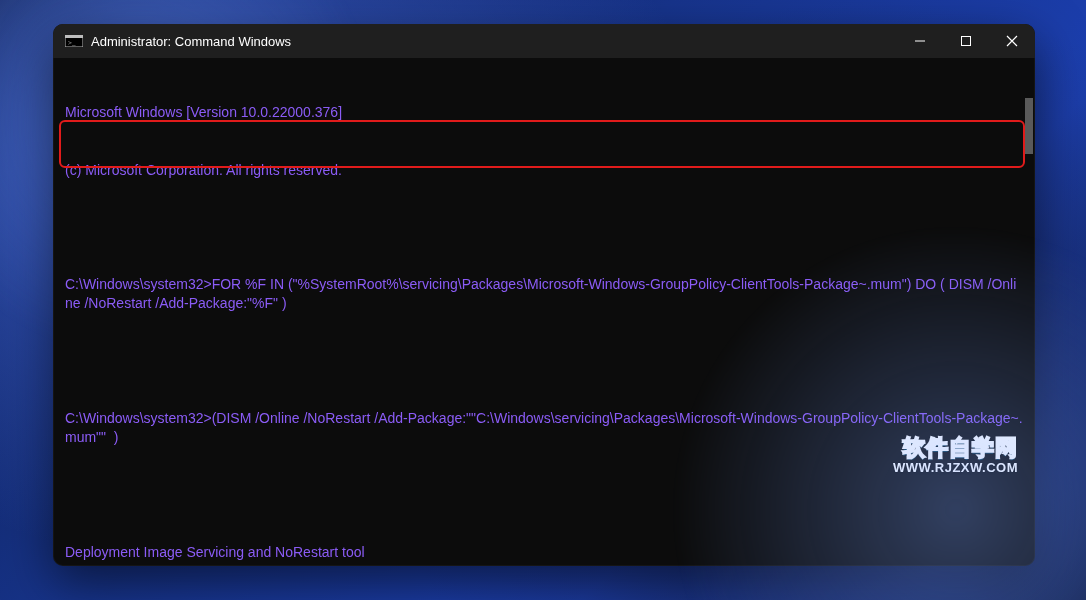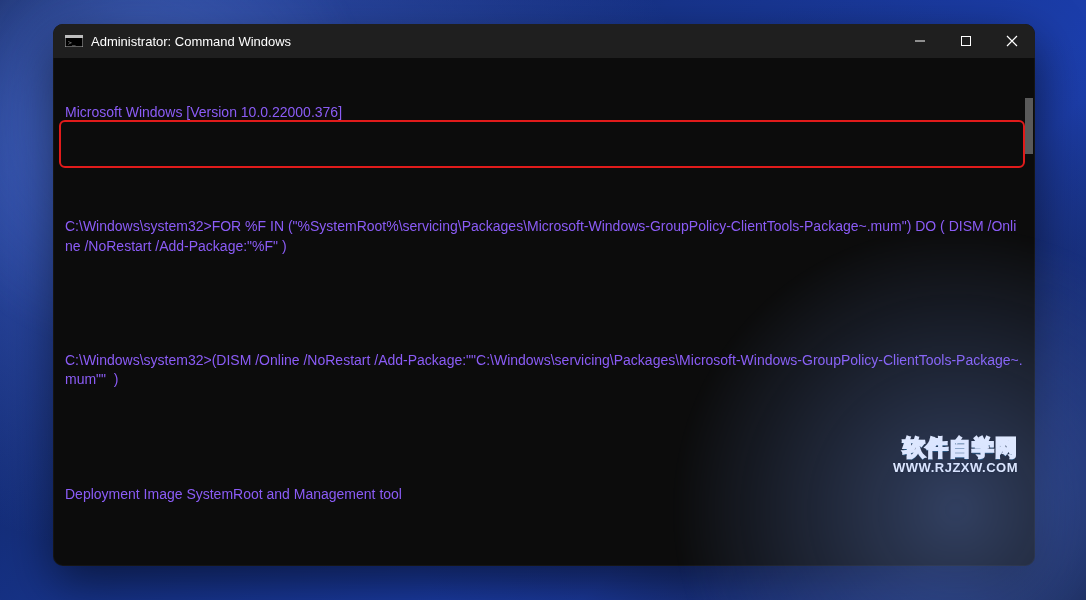--- a/index.html
+++ b/index.html
@@ -147,26 +147,27 @@
       <div class="winbtn close">
         <svg width="12" height="12" viewBox="0 0 12 12">
             <path d="M1 1 L11 11 M11 1 L1 11" stroke="#fff" stroke-width="1.2"></path>
           </svg>
       </div>
     </div>
 
     <div class="terminal-wrap">
       <div class="terminal">
         <div class="line">Microsoft Windows [Version 10.0.22000.376]</div>
+        <div class="line">(c) Microsoft Corporation. All rights reserved.</div>
         <div class="gap"></div>
         <div class="line">C:\Windows\system32&gt;FOR %F IN ("%SystemRoot%\servicing\Packages\Microsoft-Windows-GroupPolicy-ClientTools-Package~.mum") DO ( DISM /Online /NoRestart /Add-Package:"%F" )</div>
         <div class="gap"></div>
         <div class="line">C:\Windows\system32&gt;(DISM /Online /NoRestart /Add-Package:""C:\Windows\servicing\Packages\Microsoft-Windows-GroupPolicy-ClientTools-Package~.mum""  )</div>
         <div class="gap"></div>
-        <div class="line">Deployment Image SystemRoot and Management tool</div>
+        <div class="line">Deployment Image Servicing and NoRestart tool</div>
         
         
         
         
         
         
         
         
         
         

